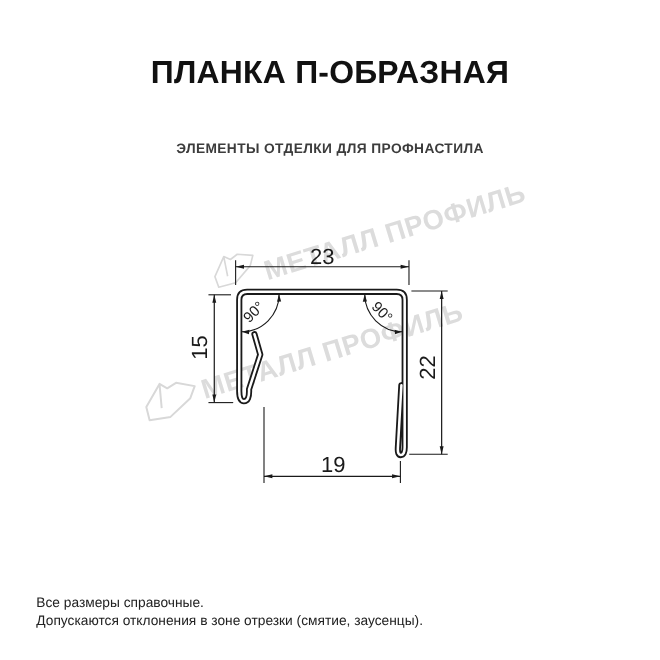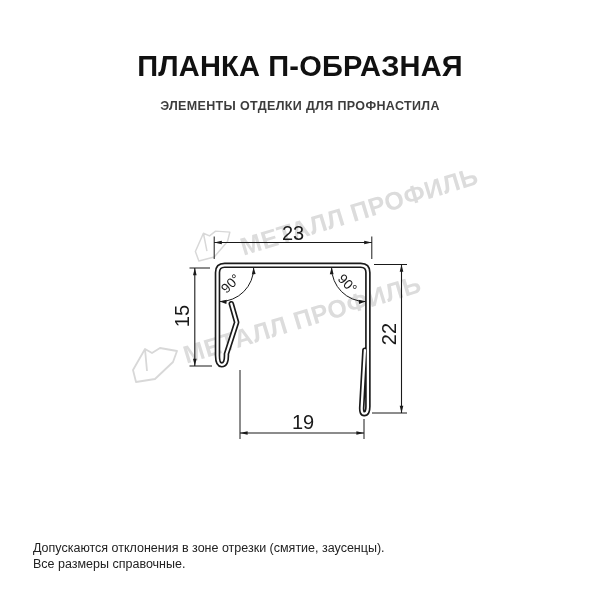--- a/index.html
+++ b/index.html
@@ -1,21 +1,21 @@
 <!DOCTYPE html>
 <html><head>
 <meta charset="utf-8">
 <style>
   html,body{margin:0;padding:0;background:#fff;}
   #page{position:relative;width:564px;height:600px;background:#ffffff;overflow:hidden;
         font-family:"Liberation Sans",sans-serif;padding-left:28px;}
   
   #title{position:absolute;left:0;top:51px;width:600px;text-align:center;
          font-weight:bold;color:#111111;font-size:29px;line-height:30px;letter-spacing:.2px;}
-  #subtitle{position:absolute;left:0;top:99px;width:600px;text-align:center;
+  #subtitle{position:absolute;left:0;top:128px;width:600px;text-align:center;
             font-weight:bold;color:#3c3c3c;font-size:12.5px;letter-spacing:.35px;}
   
   .wm-text{position:absolute;font-weight:bold;color:#dcdcdc;white-space:nowrap;
            transform-origin:left center;z-index:1;}
   #wm1-text{left:241px;top:233px;font-size:25px;letter-spacing:.5px;transform:rotate(-17deg);}
   #wm2-text{left:184px;top:341px;font-size:25px;letter-spacing:.5px;transform:rotate(-17deg);}
   .wm-logo{position:absolute;z-index:1;}
   #wm1-logo{left:192px;top:229px;transform:rotate(-6deg);}
   #wm2-logo{left:130px;top:345px;}
   
@@ -112,17 +112,17 @@
       <path class="ext-line" d="M 240,370 L 240,439"></path>
       <path class="ext-line" d="M 364,419 L 364,439"></path>
       <path class="dim-line" d="M 240,433 L 364,433"></path>
       <polygon class="arrow" points="240,433 247.6,431.2 247.6,434.8"></polygon>
       <polygon class="arrow" points="364,433 356.4,431.2 356.4,434.8"></polygon>
       <text class="dim-text" x="303" y="429" text-anchor="middle">19</text>
     </g>
   </svg>
 
   <div id="footer">
+    <div>Все размеры справочные.</div>
     <div>Допускаются отклонения в зоне отрезки (смятие, заусенцы).</div>
-    <div>Все размеры справочные.</div>
   </div>
 
 </div>
 
 </body></html>

